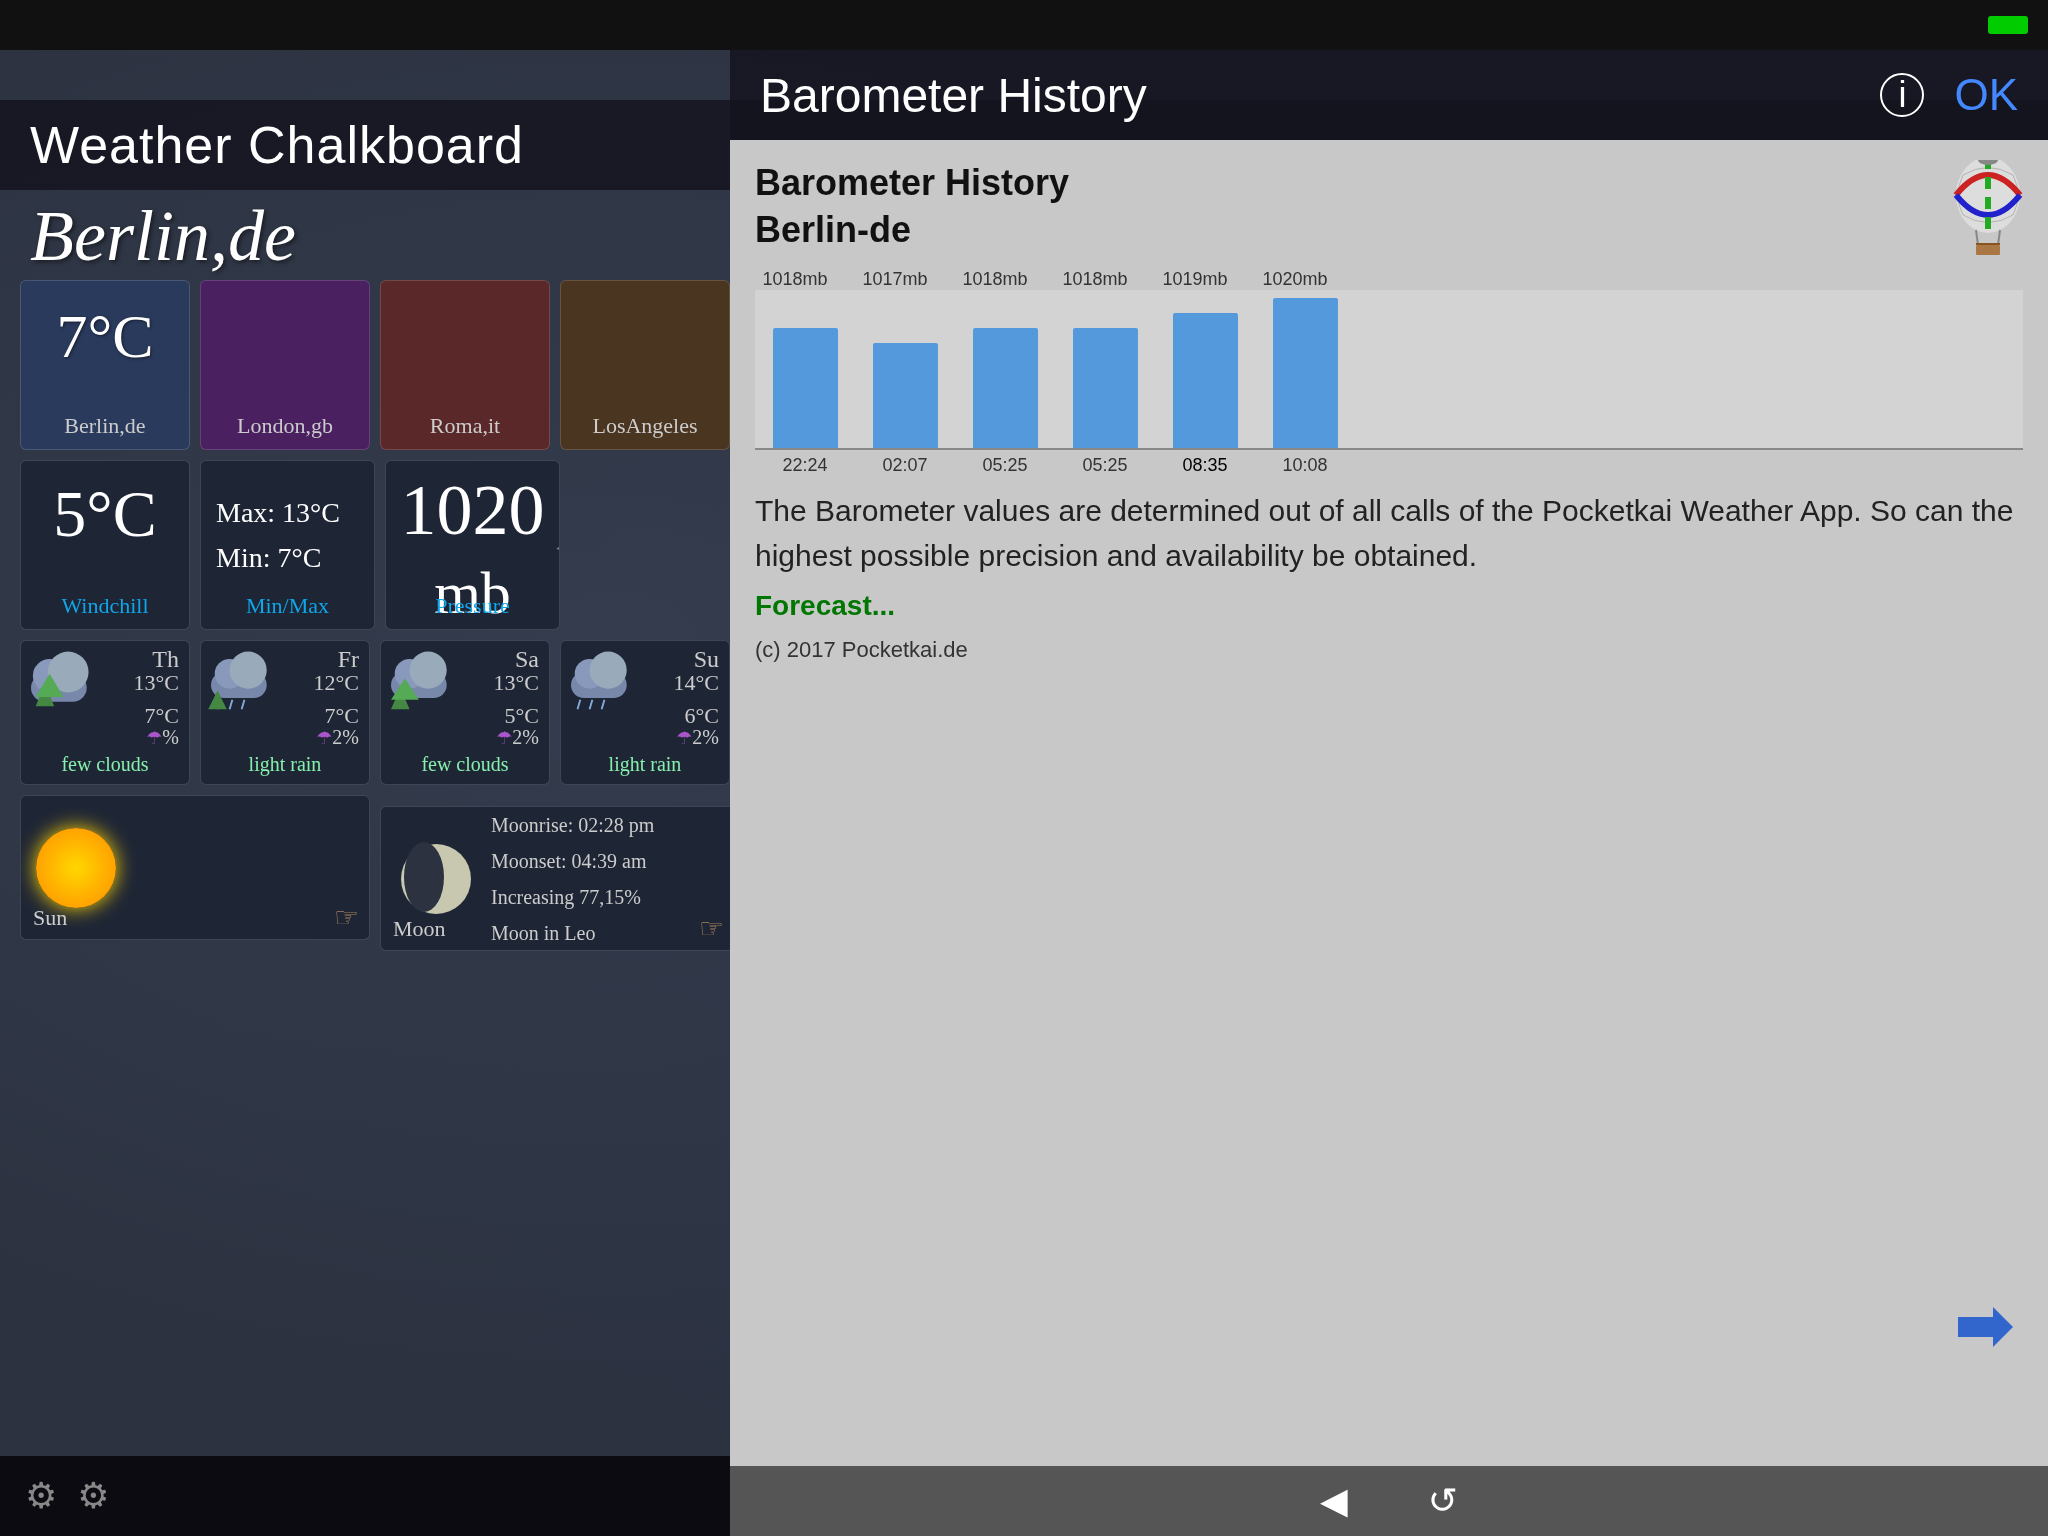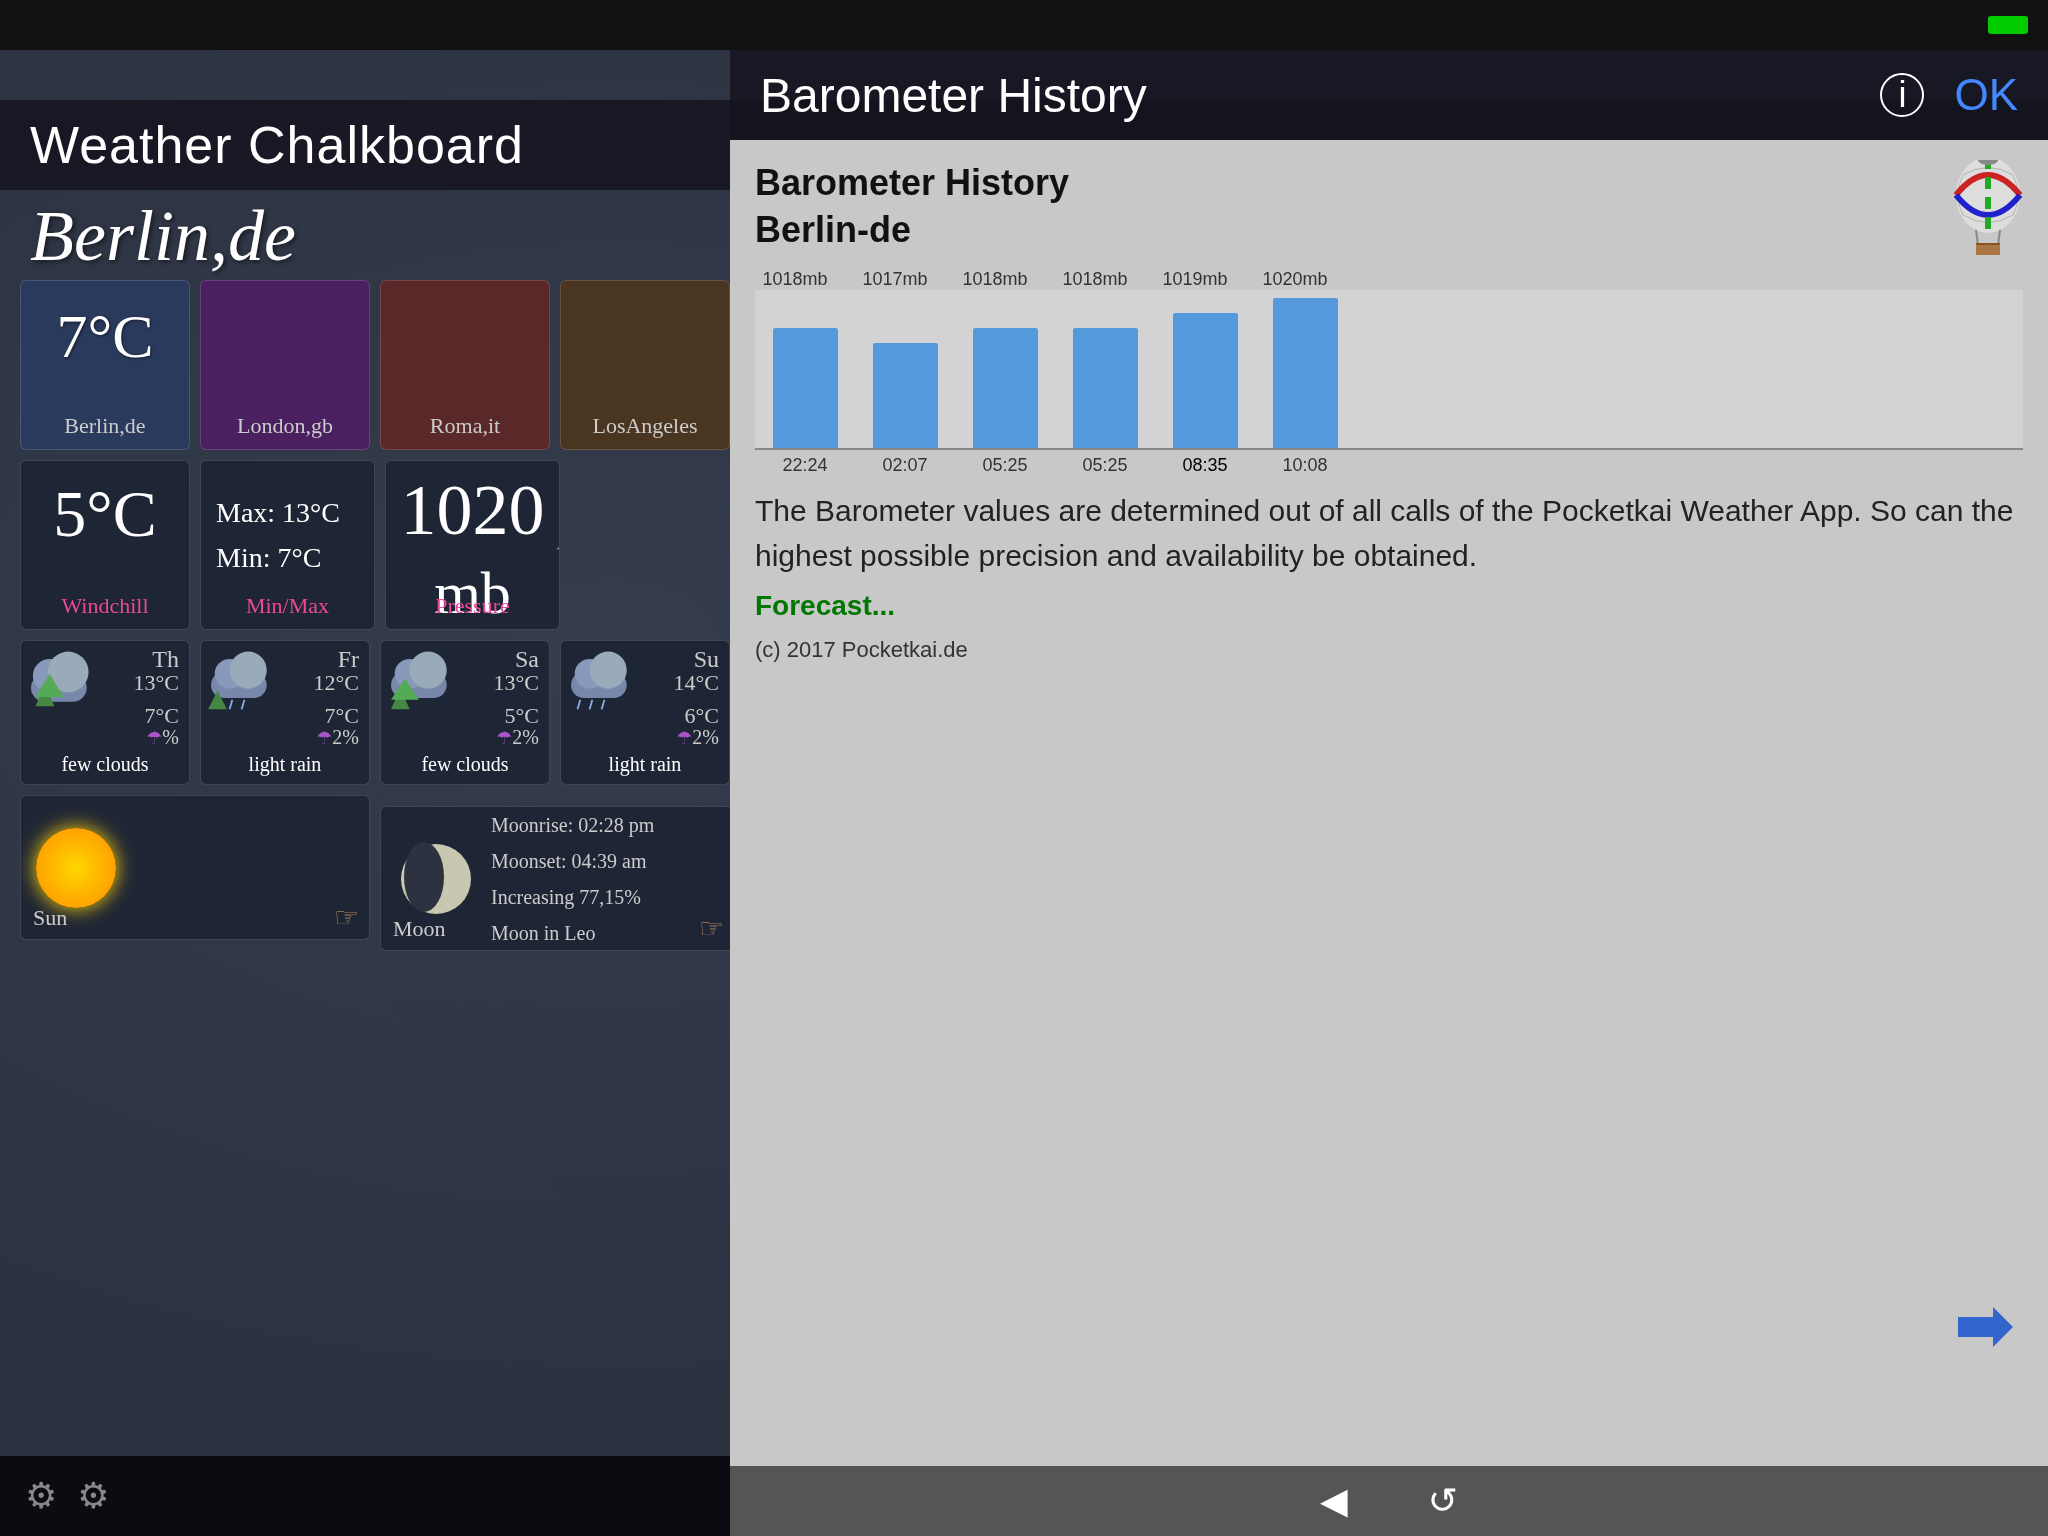--- a/index.html
+++ b/index.html
@@ -153,21 +153,21 @@
       font-size: 66px;
       color: #fff;
       font-family: 'Palatino Linotype', Palatino, serif;
     }
     .tile-weather .label {
       position: absolute;
       bottom: 10px;
       left: 0; right: 0;
       text-align: center;
       font-size: 22px;
-      color: #ec4899;
+      color: #0ea5e9;
       font-family: 'Palatino Linotype', Palatino, serif;
     }
     .tile-minmax .minmax-text {
       position: absolute;
       top: 30px;
       left: 15px;
       font-size: 28px;
       color: #fff;
       font-family: 'Palatino Linotype', Palatino, serif;
       line-height: 1.6;
@@ -215,21 +215,21 @@
       color: #ccc;
       font-family: 'Palatino Linotype', Palatino, serif;
       text-align: right;
     }
     .tile-forecast .condition-label {
       position: absolute;
       bottom: 8px;
       left: 0; right: 0;
       text-align: center;
       font-size: 20px;
-      color: #ffffff;
+      color: #86efac;
       font-family: 'Palatino Linotype', Palatino, serif;
     }
 
     
     .cloud-svg { position: absolute; top: 5px; left: 5px; }
 
     
     .tile-sun {
       width: 350px;
       height: 145px;

